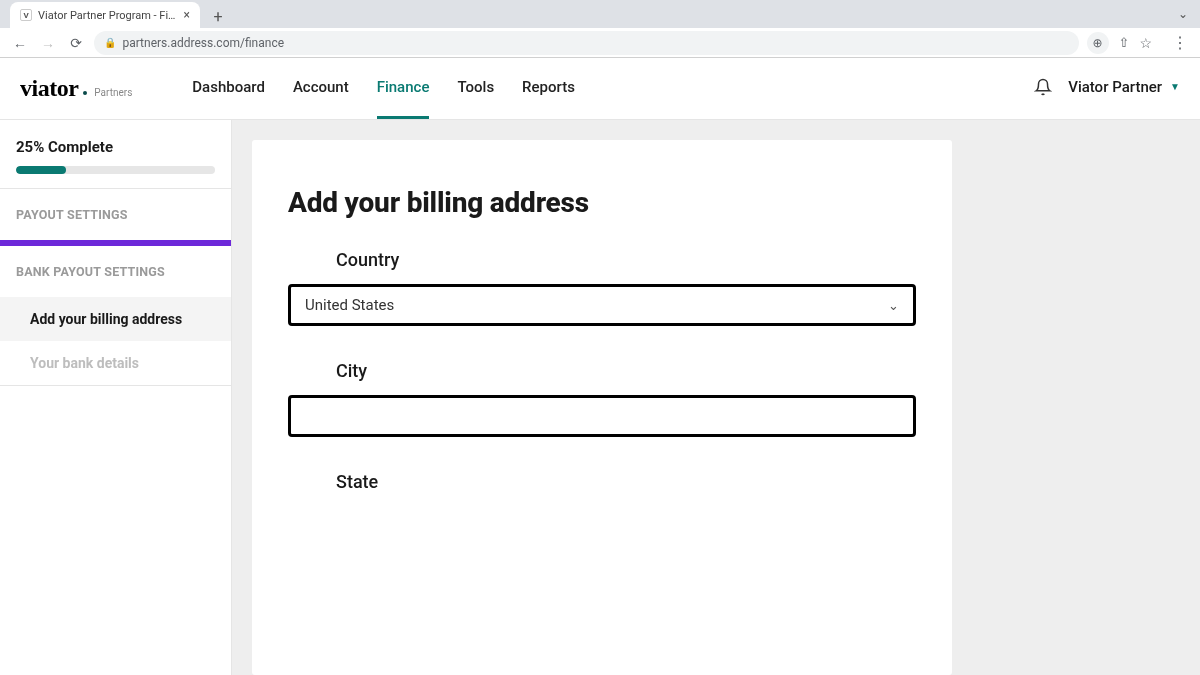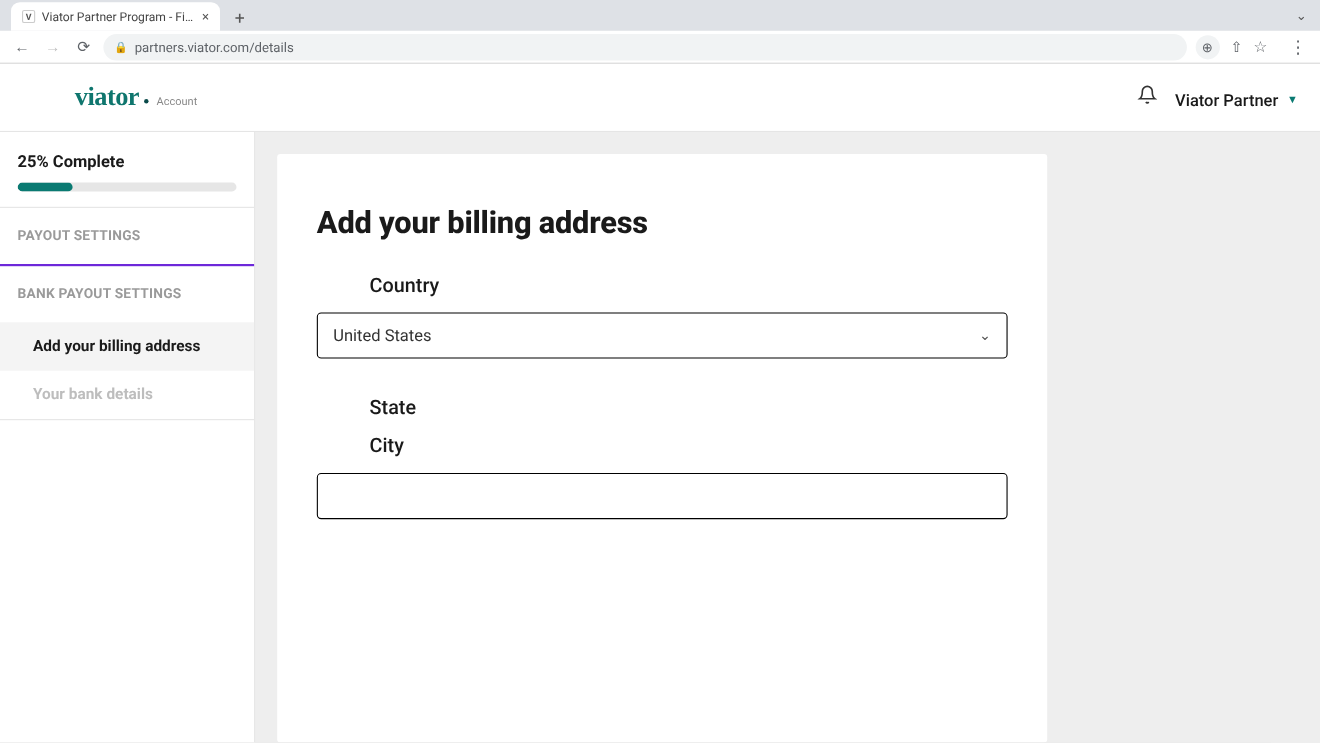--- a/index.html
+++ b/index.html
@@ -31,50 +31,50 @@
   .addr-input .lock { font-size:10px; }
   .addr-right { display:flex; align-items:center; gap:10px; color:#5f6368; font-size:14px; }
   .addr-right .circle { width:22px;height:22px;border-radius:50%;background:#f1f3f4;display:flex;align-items:center;justify-content:center;font-size:12px;}
   .menu-dots { width:20px;text-align:center;font-size:16px;color:#5f6368;margin-left:10px; }
   
   .app-header {
     background:#fff; height:62px; display:flex; align-items:center;
     padding:0 20px; border-bottom:1px solid #e5e5e5;
   }
   .logo-block { display:flex; align-items:baseline; gap:4px; margin-right:60px; }
-  .logo-main { font-family: Georgia, 'Times New Roman', serif; font-weight:900; font-size:24px; color:#0f766e; letter-spacing:-0.5px;margin-left:48px; }
+  .logo-main { font-family: Georgia, 'Times New Roman', serif; font-weight:900; font-size:24px; color:#000000; letter-spacing:-0.5px; }
   .logo-dot { width:4px;height:4px;background:#0a4a4a;border-radius:50%;display:inline-block;margin-left:1px;margin-right:3px;position:relative;top:-1px;}
   .logo-sub { font-size:10px;color:#888; }
   .main-nav { display:flex; gap:28px; }
   .main-nav a { font-size:15px; color:#222; text-decoration:none; padding:20px 0; cursor:pointer; font-weight:500;}
   .main-nav a.active { color:#0a7a72; border-bottom:3px solid #0a7a72; }
-  .hdr-right { margin-left:auto; display:flex; align-items:flex-end; gap:16px; }
+  .hdr-right { margin-left:auto; display:flex; align-items:flex-start; gap:16px; }
   .bell { font-size:18px; color:#333; }
   .user-block { display:flex; align-items:center; gap:8px; }
   .user-name { font-size:15px; font-weight:500; color:#1a1a1a; white-space:nowrap;}
   .user-chevron { font-size:10px; color:#0a7a72; }
   
   .app-body { display:flex; height:calc(675px - 28px - 30px - 62px); }
   .sidebar { width:232px; background:#fff; border-right:1px solid #e5e5e5; display:flex;flex-direction:column;}
   .progress-block { padding:18px 16px 14px; border-bottom:1px solid #e5e5e5; }
   .progress-label { font-weight:700; font-size:15px; margin-bottom:10px; }
   .progress-bar { width:100%; height:8px; background:#e6e6e6; border-radius:4px; overflow:hidden; }
   .progress-fill { height:100%; background:#0a7a72; border-radius:4px; }
-  .side-section-hdr { padding:18px 16px; font-size:12.5px; font-weight:700; color:#9a9a9a; border-bottom:2px solid #6d28d9; letter-spacing:0.2px;}
+  .side-section-hdr { padding:18px 16px; font-size:12.5px; font-weight:700; color:#9a9a9a; border-bottom:6px solid #6d28d9; letter-spacing:0.2px;}
   .side-item { padding:14px 16px 14px 30px; font-size:14px; color:#bdbdbd; cursor:pointer;font-weight:bold; }
   .side-item.active { background:#f4f4f4; color:#1a1a1a; font-weight:700; }
   .side-group-end { border-bottom:1px solid #e5e5e5; }
   
   .content-area { flex:1; background:#eeeeee; padding:20px 20px 0; overflow:hidden; }
   .card { background:#fff; border-radius:3px; padding:46px 36px; max-width:700px; height:100%; overflow:hidden;}
   .card h1 { font-size:28px; font-weight:800; margin-bottom:30px; letter-spacing:-0.2px;}
   .field { margin-bottom:34px; }
   .field-label { font-size:18px; font-weight:500; margin-bottom:14px;margin-left:48px; }
   .select-box, .text-input {
-    width:100%; height:42px; border:1px solid #000000; border-radius:4px;
+    width:100%; height:42px; border:3px solid #000000; border-radius:4px;
     padding:0 14px; font-size:15px; background:#fff; display:flex; align-items:center;
     color:#333;
   }
   .select-box { justify-content:space-between; cursor:pointer; }
   .select-chevron { font-size:13px; color:#555; }
   .text-input { margin-bottom:14px; }
   .text-input:last-child { margin-bottom:0; }
 </style>
 </head>
 <body>
@@ -88,36 +88,43 @@
   <div class="new-tab">+</div>
   <div class="chrome-chevron">⌄</div>
 </div>
 
 <div class="addr-bar">
   <div class="nav-btn">←</div>
   <div class="nav-btn" style="color:#bfbfbf">→</div>
   <div class="nav-btn">⟳</div>
   <div class="addr-input">
     <span class="lock">🔒</span>
-    <span>partners.viator.com/details</span>
+    <span>partners.address.com/finance</span>
   </div>
   <div class="addr-right">
     <span class="circle">⊕</span>
     <span style="font-size:13px">⇧</span>
     <span>☆</span>
   </div>
   <div class="menu-dots">⋮</div>
 </div>
 
 <div class="app-header">
   <div class="logo-block">
     <span class="logo-main">viator</span>
       <span class="logo-dot"></span>
-    <span class="logo-sub">Account</span>
+    <span class="logo-sub">Partners</span>
   </div>
+  <nav class="main-nav">
+    <a>Dashboard</a>
+    <a>Account</a>
+    <a class="active">Finance</a>
+    <a>Tools</a>
+    <a>Reports</a>
+  </nav>
   <div class="hdr-right">
     <span class="bell">
       <svg width="18" height="18" viewBox="0 0 24 24" fill="none" stroke="#333" stroke-width="2">
           <path d="M18 8a6 6 0 10-12 0c0 7-3 9-3 9h18s-3-2-3-9"></path>
           <path d="M13.7 21a2 2 0 01-3.4 0"></path>
         </svg>
     </span>
     <div class="user-block">
       <span class="user-name">Viator Partner</span>
       <span class="user-chevron">▼</span>
@@ -145,23 +152,23 @@
 
       <div class="field">
         <div class="field-label">Country</div>
         <div class="select-box">
           <span>United States</span>
           <span class="select-chevron">⌄</span>
         </div>
       </div>
 
 
-      <div class="field" style="margin-bottom:0">
-        <div class="field-label">State</div>
-      </div>
-
       <div class="field">
         <div class="field-label">City</div>
         <div class="text-input"></div>
+      </div>
+
+      <div class="field" style="margin-bottom:0">
+        <div class="field-label">State</div>
       </div>
     </div>
   </main>
 </div>
 
 </body></html>

